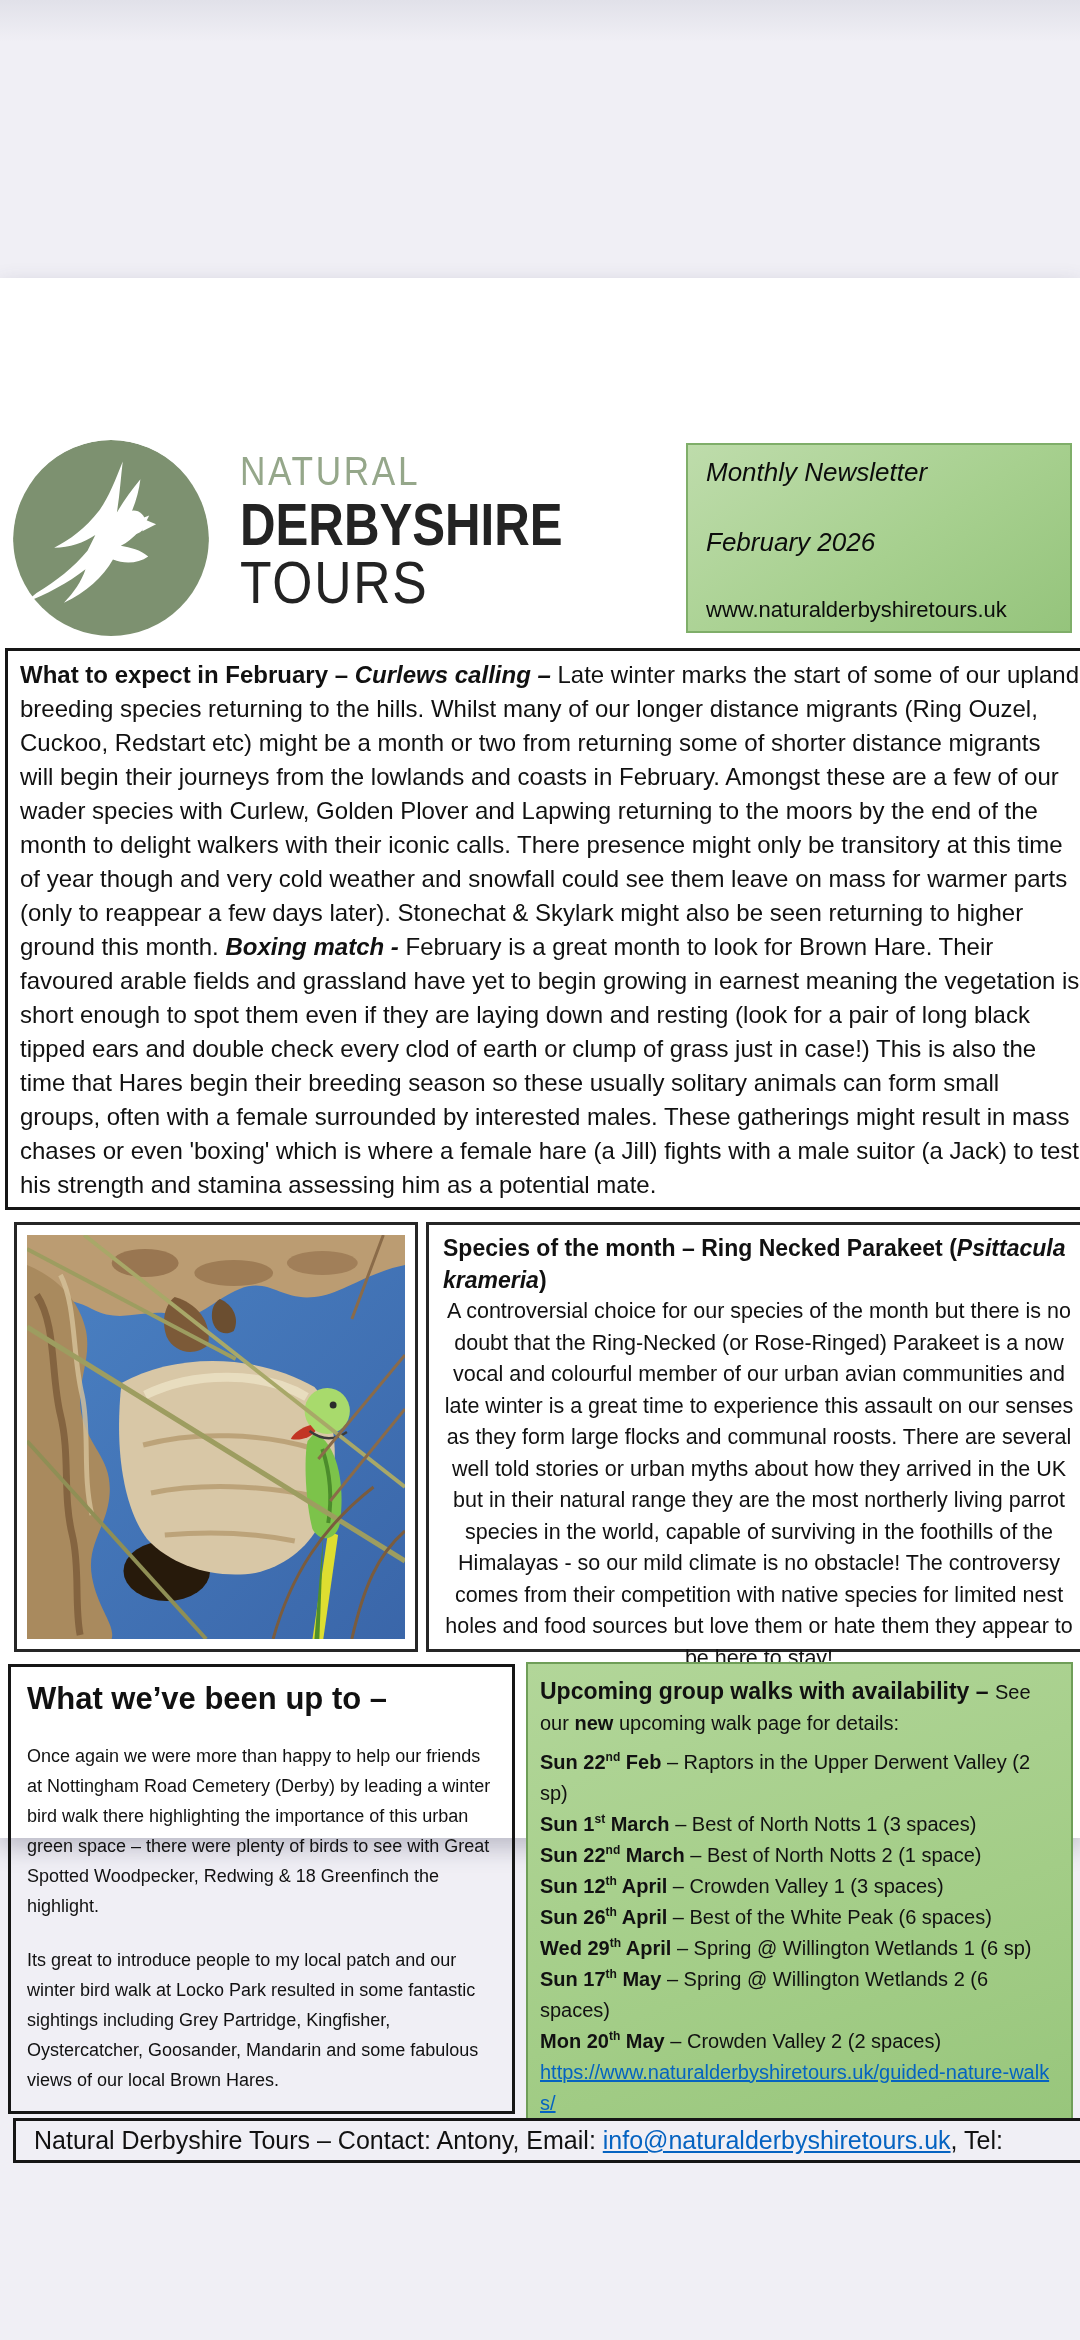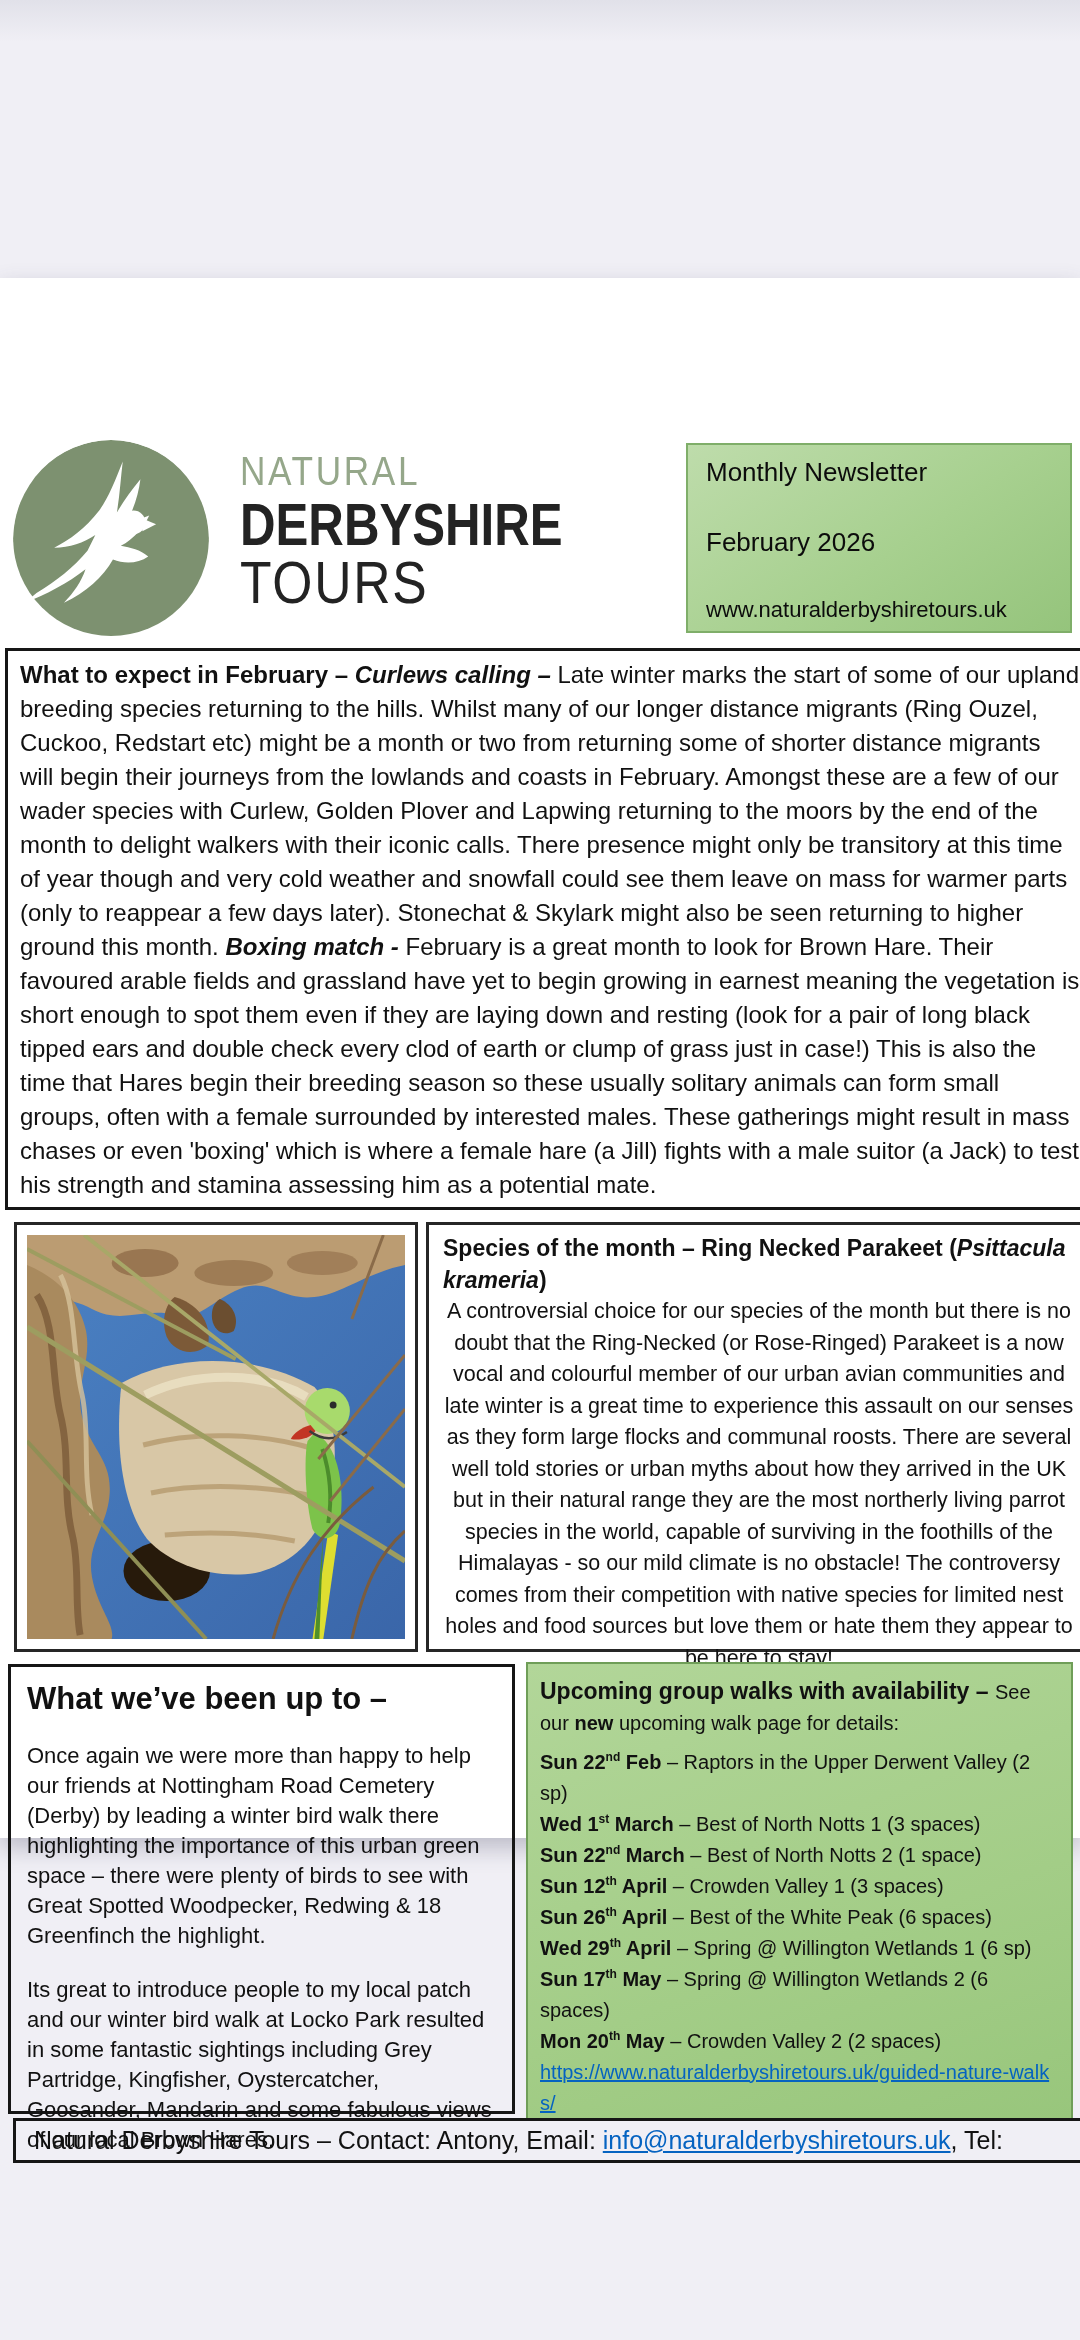--- a/index.html
+++ b/index.html
@@ -34,21 +34,21 @@
     font-size:60px;font-weight:400;color:#232323;letter-spacing:2px;
     transform:scaleX(.86);transform-origin:left;line-height:58px;
   }
   .masthead-box{
     position:absolute;left:686px;top:165px;width:386px;height:190px;
     box-sizing:border-box;border:2px solid #7fae69;
     background:linear-gradient(145deg,#bedcab 0%,#a7d08f 55%,#95c47c 100%);
     padding:12px 18px 8px 18px;
     display:flex;flex-direction:column;justify-content:space-between;
   }
-  .masthead-line{font-size:26px;color:#0c0c0c;}
+  .masthead-line{font-size:26px;color:#0c0c0c;font-style:italic;}
   .masthead-url{font-size:22px;color:#0c0c0c;}
   
   .intro-box{
     position:absolute;left:5px;top:370px;width:1090px;height:562px;
     box-sizing:border-box;border:3px solid #161616;
     padding:7px 12px;
   }
   .rich{font-size:24px;line-height:34px;white-space:pre-wrap;margin:0;}
   .b{font-weight:700;}
   .bi{font-weight:700;font-style:italic;}
@@ -66,21 +66,21 @@
   }
   .species-title{font-size:23px;font-weight:700;line-height:31.5px;white-space:pre-wrap;margin:0;}
   .species-body{font-size:21.5px;line-height:31.5px;white-space:pre-wrap;margin:0;text-align:center;}
   
   .recap-box{
     position:absolute;left:8px;top:1386px;width:507px;height:450px;
     box-sizing:border-box;border:3px solid #161616;
     padding:10px 16px;
   }
   .recap-heading{font-size:31px;font-weight:700;margin:4px 0 24px 0;}
-  .recap-para{font-size:22px;line-height:30px;margin:0 3px 24px 0;white-space:pre-wrap;}
+  .recap-para{font-size:18px;line-height:30px;margin:0 3px 24px 0;white-space:pre-wrap;}
   .walks-box{
     position:absolute;left:526px;top:1384px;width:547px;height:458px;
     box-sizing:border-box;border:2px solid #6f9e58;
     background:linear-gradient(160deg,#b2d699 0%,#a3cd87 60%,#98c67c 100%);
     padding:12px 12px;
     font-size:20px;line-height:31px;
     overflow:hidden;
   }
   .walks-heading{white-space:pre-wrap;margin:0 0 8px 0;line-height:31px;}
   .walks-heading .hb{font-size:23px;font-weight:700;}
@@ -206,21 +206,21 @@
   <div class="recap-box">
     <div class="recap-heading">What we’ve been up to –</div>
     <p class="recap-para">Once again we were more than happy to help our friends at Nottingham Road Cemetery (Derby) by leading a winter bird walk there highlighting the importance of this urban green space – there were plenty of birds to see with Great Spotted Woodpecker, Redwing &amp; 18 Greenfinch the highlight.</p>
     <p class="recap-para">Its great to introduce people to my local patch and our winter bird walk at Locko Park resulted in some fantastic sightings including Grey Partridge, Kingfisher, Oystercatcher, Goosander, Mandarin and some fabulous views of our local Brown Hares.</p>
   </div>
 
   <div class="walks-box">
     <p class="walks-heading"><span class="hb">Upcoming group walks with availability – </span><span class="hn">See our </span><span class="hb2">new</span><span class="hn"> upcoming walk page for details:</span></p>
 
     <div class="walk"><b><span>Sun 22</span><sup>nd</sup><span> Feb</span></b><span> – Raptors in the Upper Derwent Valley (2 sp)</span></div>
-    <div class="walk"><b><span>Wed 1</span><sup>st</sup><span> March</span></b><span> – Best of North Notts 1 (3 spaces)</span></div>
+    <div class="walk"><b><span>Sun 1</span><sup>st</sup><span> March</span></b><span> – Best of North Notts 1 (3 spaces)</span></div>
     <div class="walk"><b><span>Sun 22</span><sup>nd</sup><span> March</span></b><span> – Best of North Notts 2 (1 space)</span></div>
     <div class="walk"><b><span>Sun 12</span><sup>th</sup><span> April</span></b><span> – Crowden Valley 1 (3 spaces)</span></div>
     <div class="walk"><b><span>Sun 26</span><sup>th</sup><span> April</span></b><span> – Best of the White Peak (6 spaces)</span></div>
     <div class="walk"><b><span>Wed 29</span><sup>th</sup><span> April</span></b><span> – Spring @ Willington Wetlands 1 (6 sp)</span></div>
     <div class="walk"><b><span>Sun 17</span><sup>th</sup><span> May</span></b><span> – Spring @ Willington Wetlands 2 (6 spaces)</span></div>
     <div class="walk"><b><span>Mon 20</span><sup>th</sup><span> May</span></b><span> – Crowden Valley 2 (2 spaces)</span></div>
 
     <a class="walks-link" href="#">https://www.naturalderbyshiretours.uk/guided-nature-walks/</a>
     <p class="private-note">Private walks available on weekends and weekdays – please contact me to arrange a date/route to suit</p>
   </div>

